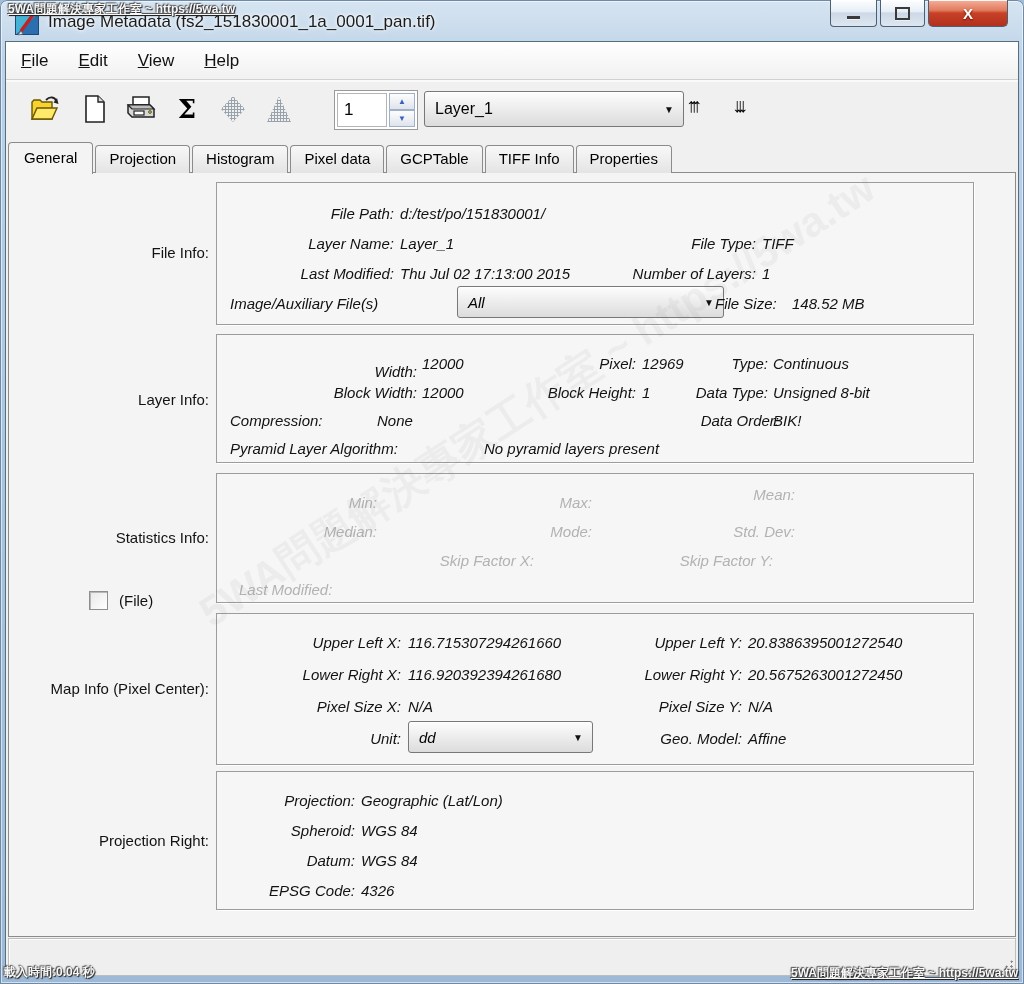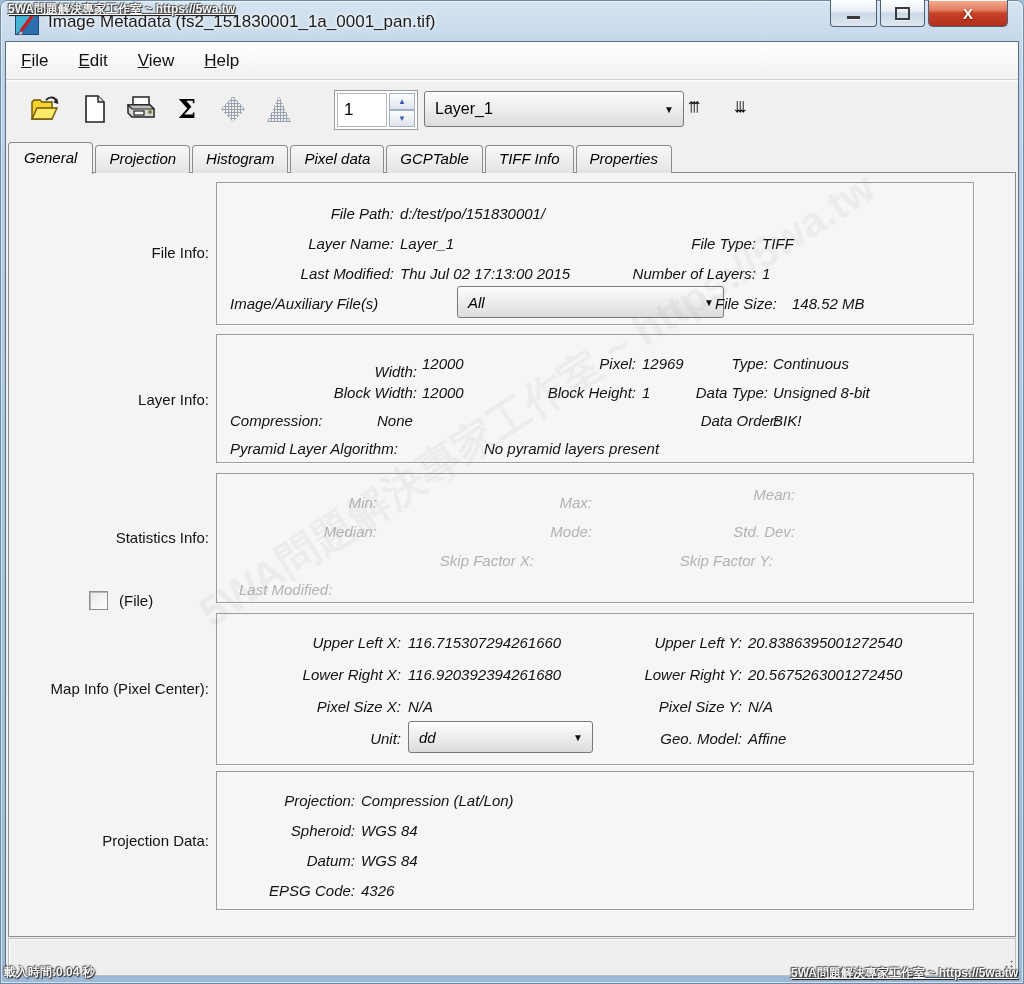--- a/index.html
+++ b/index.html
@@ -50,21 +50,21 @@
   .combo{border:1px solid #787878;border-radius:3px;background:linear-gradient(180deg,#fdfdfd,#dcdcdc);
     display:flex;align-items:center;position:relative;padding:0 10px;font-size:16px;color:#000;
     box-shadow:inset 0 1px 0 #fff;}
   .combo .arrow{position:absolute;right:9px;font-size:10px;color:#111;}
   .combo-layer{position:absolute;left:418px;top:9px;width:238px;height:34px;}
   .sortbtn{position:absolute;top:12px;font-size:20px;font-weight:bold;color:#000;letter-spacing:-7px;padding-right:7px;}
 
   
   .tabs{position:absolute;left:2px;top:100px;height:31px;display:flex;align-items:flex-end;z-index:3;}
   .tab{font-size:15px;color:#000;padding:4px 13px 5px;border:1px solid #8b8b8b;border-bottom:none;
-    border-radius:4px 4px 0 0;background:linear-gradient(180deg,#f8f8f8,#e4e4e4);height:18px;margin-right:2px;font-style:italic;}
+    border-radius:4px 4px 0 0;background:linear-gradient(180deg,#f8f8f8,#e4e4e4);height:18px;margin-right:2px;}
   .tab.active{background:#f4f4f4;padding:6px 15px 7px;position:relative;top:1px;z-index:4;}
 
   
   .panel{position:absolute;left:2px;width:1006px;top:130px;height:763px;background:#f4f4f4;
     border:1px solid #8b8b8b;z-index:2;}
   .gbox{position:absolute;left:207px;width:756px;background:#f6f6f6;border:1px solid #9c9c9c;
     box-shadow:1px 1px 0 #ffffff;font-style:italic;}
   .lab,.val{position:absolute;font-size:15px;color:#121212;white-space:nowrap;height:18px;line-height:18px;}
   .lab{text-align:right;}
   .gray .lab,.gray .val{color:#b2b2b2;}
@@ -188,21 +188,21 @@
 
     <div class="panel">
       <div class="wm-diag">5WA問題解決專家工作室 ~ https://5wa.tw</div>
 
       <span class="sec-label" style="right:806px;top:71px">File Info:</span>
       <span class="sec-label" style="right:806px;top:218px">Layer Info:</span>
       <span class="sec-label" style="right:806px;top:356px">Statistics Info:</span>
       <div class="checkbox" style="left:80px;top:418px"></div>
       <span class="sec-label" style="left:110px;top:419px">(File)</span>
       <span class="sec-label" style="right:806px;top:507px">Map Info (Pixel Center):</span>
-      <span class="sec-label" style="right:806px;top:659px">Projection Data:</span>
+      <span class="sec-label" style="right:806px;top:659px">Projection Right:</span>
 
       <div class="gbox" style="top:9px;height:141px">
         <span class="lab" style="right:579px;top:22px">File Path:</span>
         <span class="val" style="left:183px;top:22px">d:/test/po/151830001/</span>
         <span class="lab" style="right:579px;top:52px">Layer Name:</span>
         <span class="val" style="left:183px;top:52px">Layer_1</span>
         <span class="lab" style="right:217px;top:52px">File Type:</span>
         <span class="val" style="left:545px;top:52px">TIFF</span>
         <span class="lab" style="right:579px;top:82px">Last Modified:</span>
         <span class="val" style="left:183px;top:82px">Thu Jul 02 17:13:00 2015</span>
@@ -267,21 +267,21 @@
         <div class="combo combo-sm" style="left:191px;top:107px;width:163px">
           <span>dd</span>
           <span class="arrow">▼</span>
         </div>
         <span class="lab" style="right:231px;top:116px">Geo. Model:</span>
         <span class="val" style="left:531px;top:116px">Affine</span>
       </div>
 
       <div class="gbox" style="top:598px;height:137px">
         <span class="lab" style="right:618px;top:20px">Projection:</span>
-        <span class="val" style="left:144px;top:20px">Compression (Lat/Lon)</span>
+        <span class="val" style="left:144px;top:20px">Geographic (Lat/Lon)</span>
         <span class="lab" style="right:618px;top:50px">Spheroid:</span>
         <span class="val" style="left:144px;top:50px">WGS 84</span>
         <span class="lab" style="right:618px;top:80px">Datum:</span>
         <span class="val" style="left:144px;top:80px">WGS 84</span>
         <span class="lab" style="right:618px;top:110px">EPSG Code:</span>
         <span class="val" style="left:144px;top:110px">4326</span>
       </div>
     </div>
 
     <div class="statusbar">

